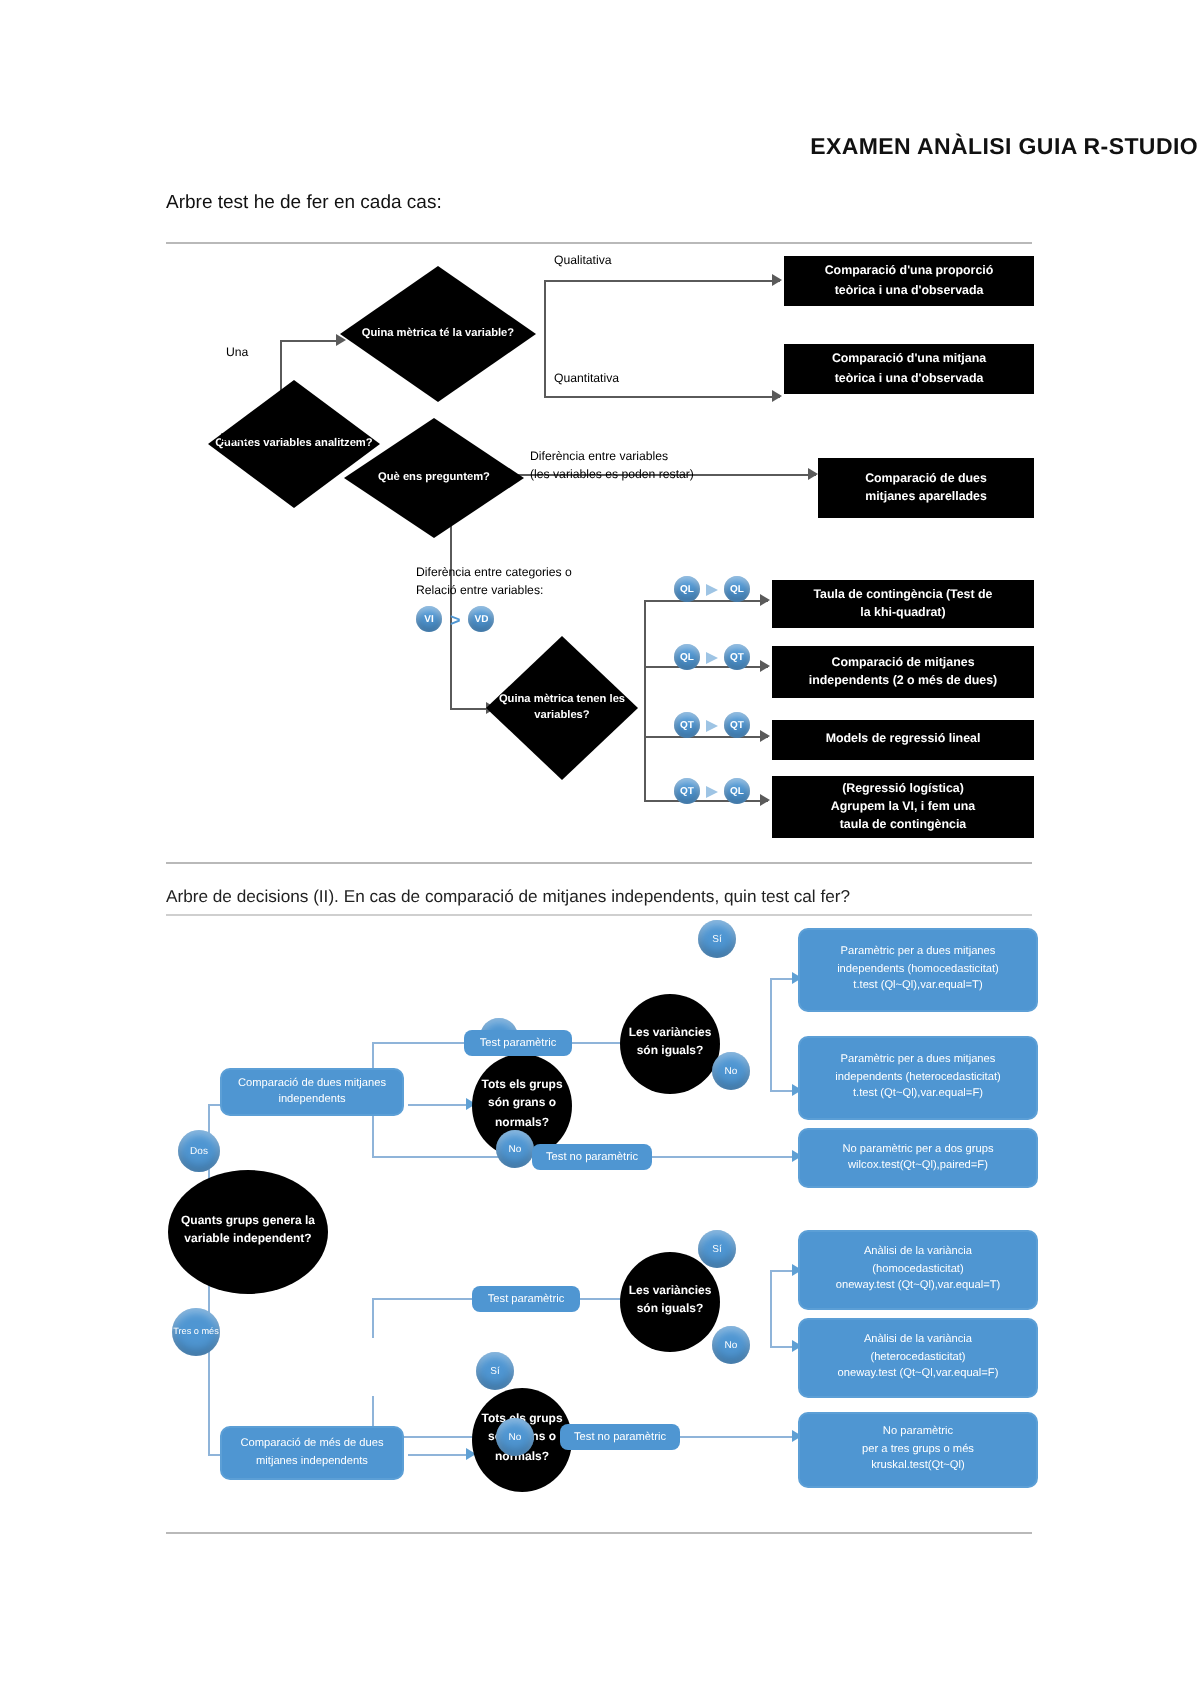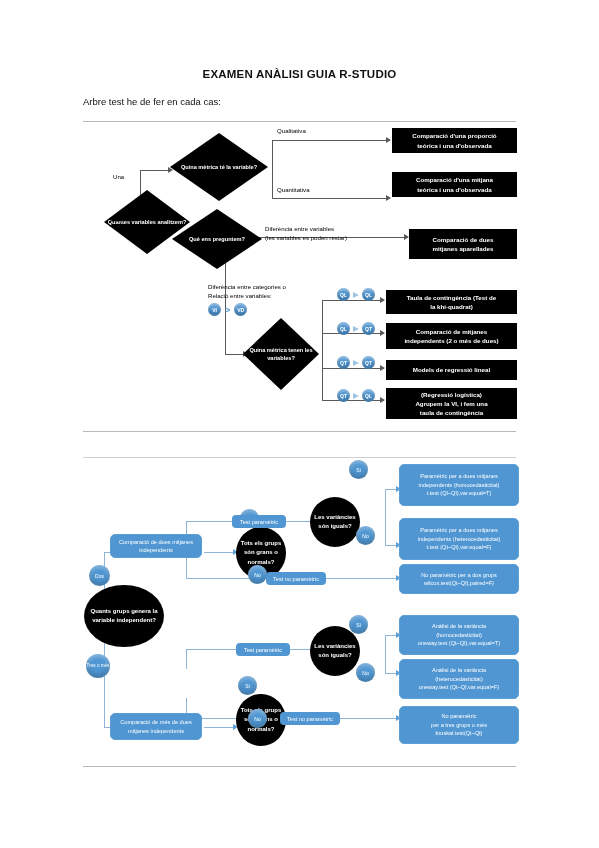--- a/index.html
+++ b/index.html
@@ -1,19 +1,19 @@
 <!DOCTYPE html>
 <html><head>
 <meta charset="utf-8">
 <style>
   html,body{margin:0;padding:0;background:#ffffff;}
   body{width:599px;height:848px;font-family:"Liberation Sans",sans-serif;color:#111;overflow:hidden;}
   .page{position:relative;width:599px;height:848px;background:#fff;}
 
-  .title{position:absolute;left:0;top:68px;width:599px;text-align:center;font-size:11.5px;font-weight:bold;letter-spacing:.2px;}
+  .title{position:absolute;left:0;top:68px;width:599px;text-align:right;font-size:11.5px;font-weight:bold;letter-spacing:.2px;}
   .subtitle{position:absolute;left:83px;top:96px;font-size:9.5px;}
 
   .rule{position:absolute;background:#b9b9b9;height:1px;}
 
   .sec2-title{position:absolute;left:83px;top:443px;font-size:8.6px;color:#222;}
 
   
   .el{position:absolute;box-sizing:border-box;}
 
   
@@ -182,20 +182,21 @@
   </div>
 
   <div class="el blkbox" style="left:386px;top:388px;width:131px;height:31px;flex-direction:column;">
     <span>(Regressió logística)</span>
     <span>Agrupem la VI, i fem una</span>
     <span>taula de contingència</span>
   </div>
 
   <div class="rule" style="left:83px;top:431px;width:433px;"></div>
 
+  <div class="sec2-title">Arbre de decisions (II). En cas de comparació de mitjanes independents, quin test cal fer?</div>
 
   <div class="rule" style="left:83px;top:457px;width:433px;height:1px;background:#cfcfcf;"></div>
 
   <div class="ln v blue" style="left:104px;top:580px;height:130px;"></div>
   <div class="ln h blue" style="left:104px;top:552px;width:30px;"></div>
   <div class="ln v blue" style="left:104px;top:552px;height:30px;"></div>
   <div class="ln h blue" style="left:104px;top:727px;width:30px;"></div>
   <div class="ln v blue" style="left:104px;top:700px;height:28px;"></div>
 
   <div class="ln h blue" style="left:204px;top:552px;width:32px;"></div>

